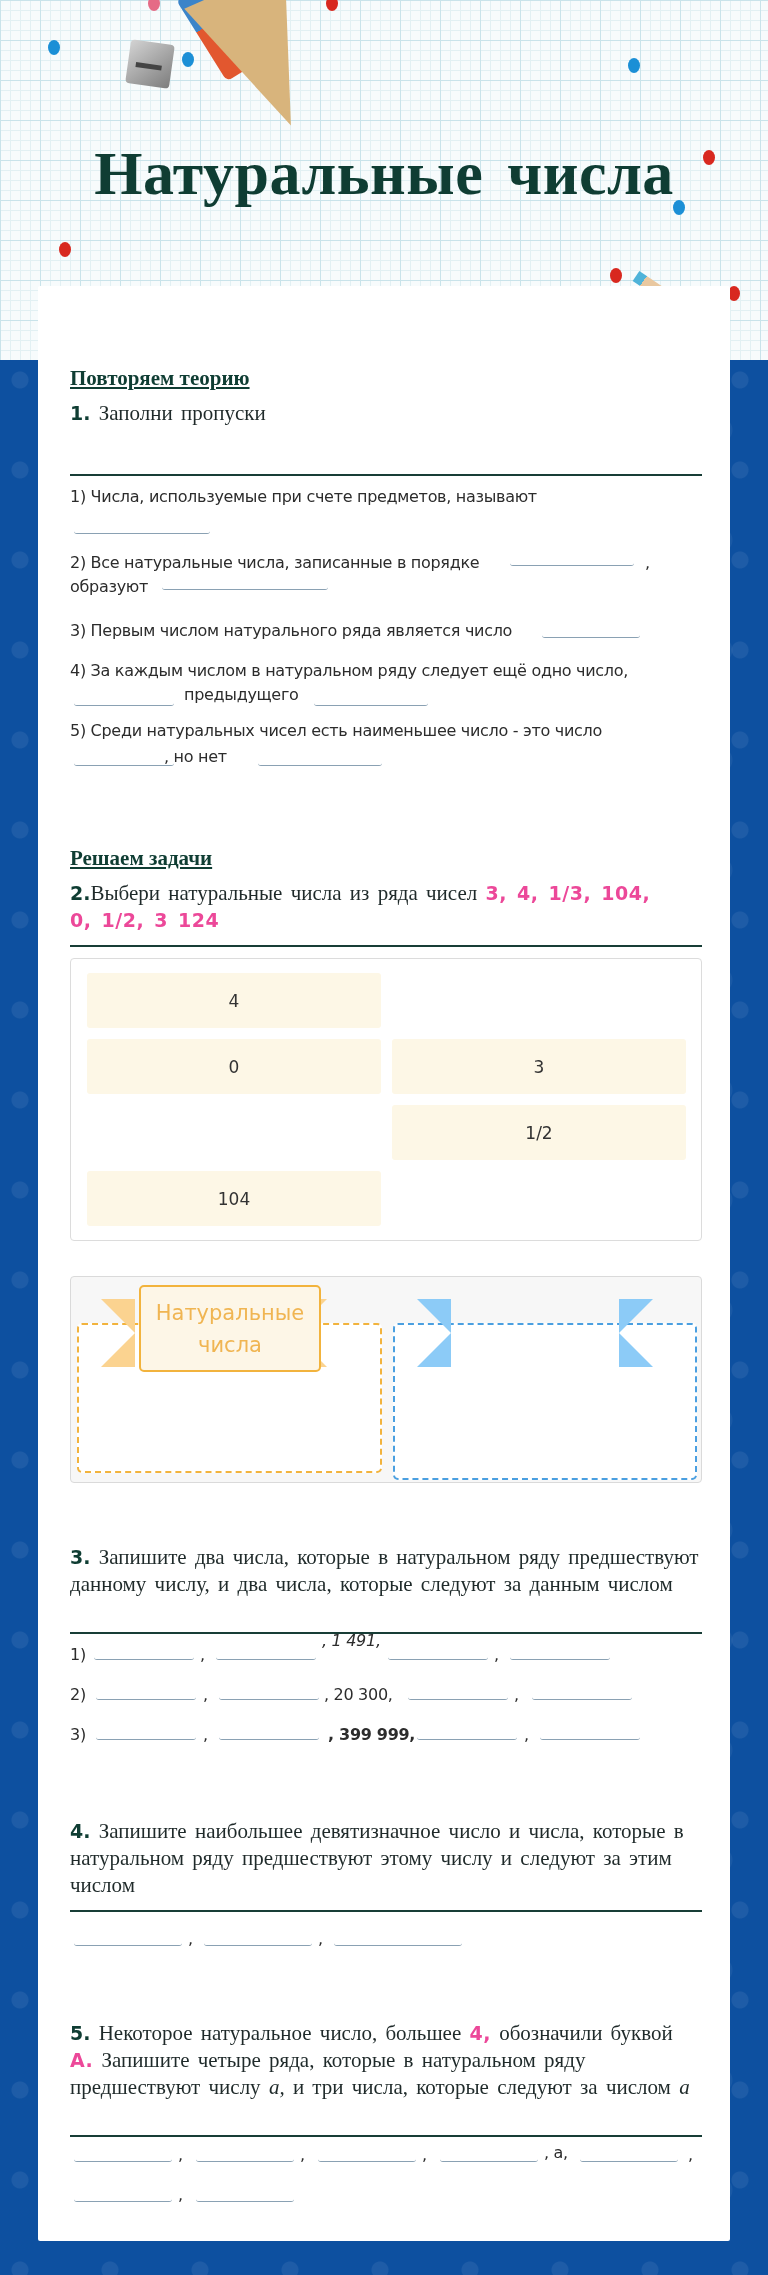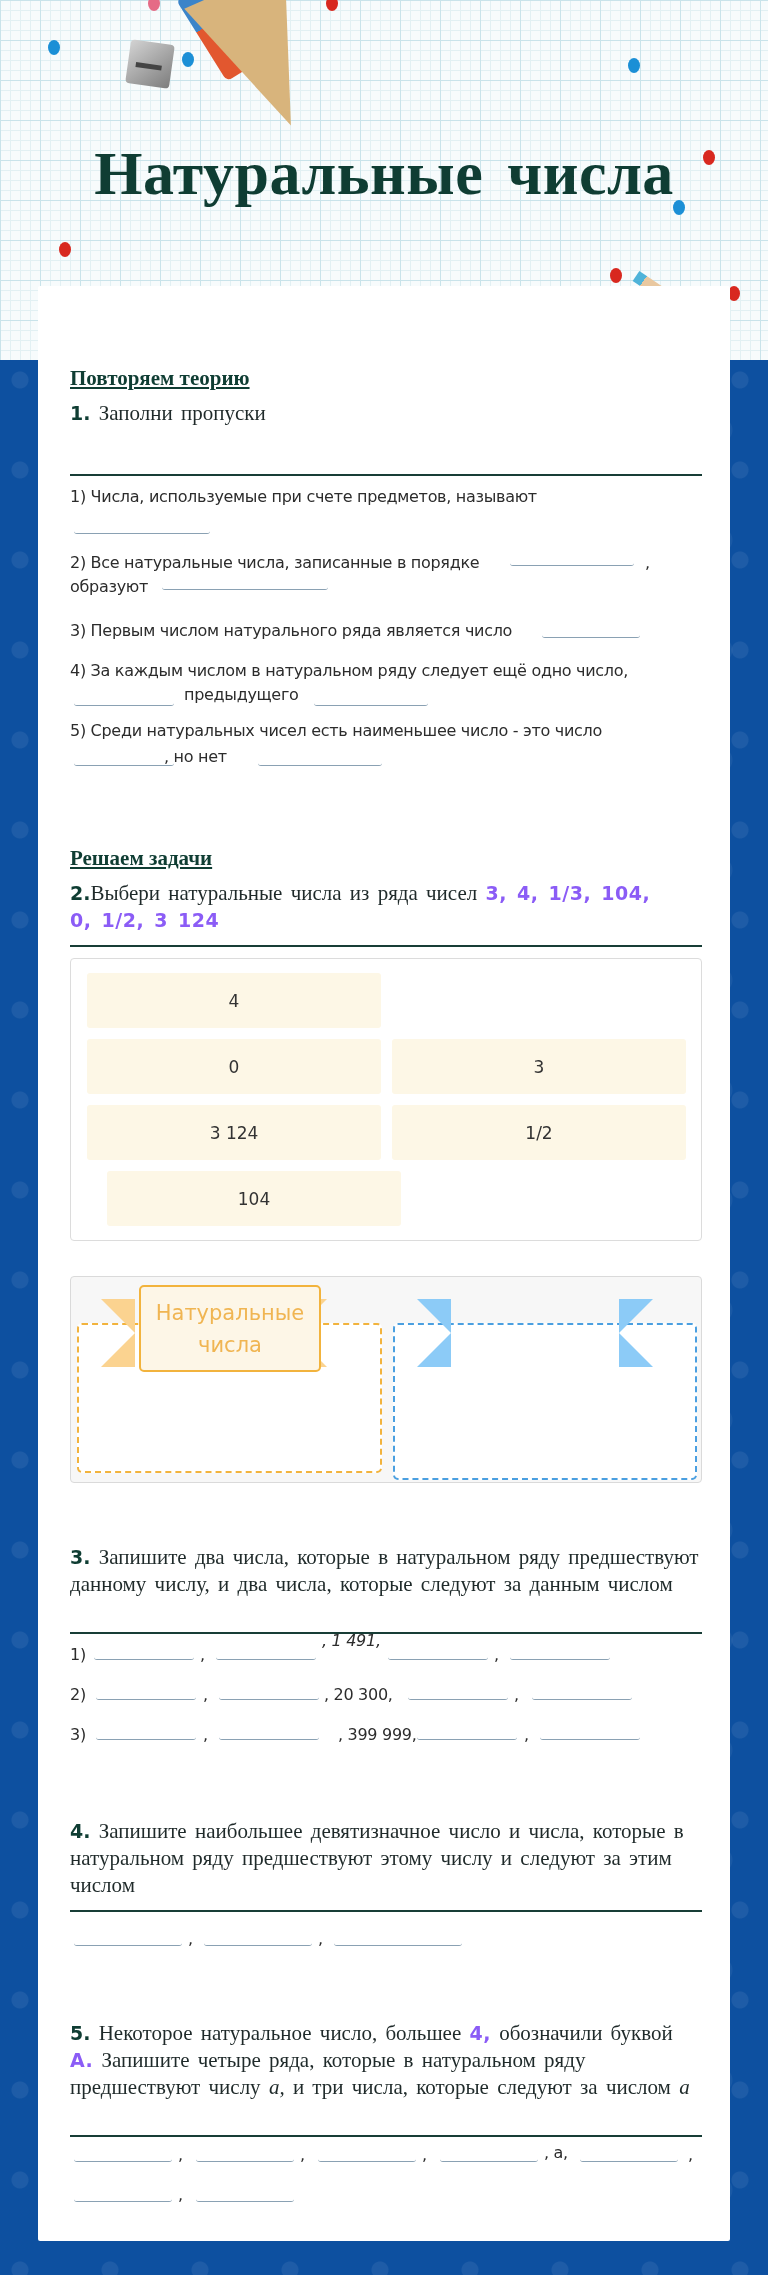--- a/index.html
+++ b/index.html
@@ -76,21 +76,21 @@
     font-family: "Liberation Serif", serif; font-weight: bold;
     font-size: 21px; color: #0f3d33; text-decoration: underline;
     position: absolute; left: 0;
   }
   .task-title {
     position: absolute; left: 0; width: 632px;
     font-family: "Liberation Serif", serif; font-size: 21px; color: #1f2a2a;
     line-height: 27px; word-spacing: 3px;
   }
   .task-title .num { font-family: "DejaVu Sans", sans-serif; font-weight: bold; color: #0f3d33; font-size: 19px; }
-  .task-title .hand { font-family: "DejaVu Sans", sans-serif; font-weight: bold; color: #8b5cf6; font-size: 19px; letter-spacing: 0.5px; }
+  .task-title .hand { font-family: "DejaVu Sans", sans-serif; font-weight: bold; color: #ec4899; font-size: 19px; letter-spacing: 0.5px; }
   .task-title i { font-style: italic; }
   .rule { position: absolute; left: 0; width: 632px; height: 1.5px; background: #183d36; }
 
   .fill-line {
     position: absolute; left: 0; font-size: 16px; color: #2c2c2c; line-height: 22px;
     font-family: "DejaVu Sans", sans-serif; letter-spacing: -0.3px;
   }
   .blank {
     display: inline-block; vertical-align: bottom; height: 14px;
     border-bottom: 1.5px solid #8aa1b3; border-radius: 0 0 3px 3px;
@@ -192,23 +192,22 @@
       <span class="num">2.</span><span>Выбери натуральные числа из ряда чисел</span>
       <span class="hand">3, 4, 1/3, 104,</span><br>
       <span class="hand">0, 1/2, 3 124</span>
     </div>
     <div class="rule" style="top:659px;"></div>
 
     <div class="choices">
       <div class="chip" style="left:16px;top:14px;">4</div>
       <div class="chip" style="left:16px;top:80px;">0</div>
       <div class="chip" style="left:321px;top:80px;">3</div>
-      <div class="chip" style="left:16px;top:146px;">3 124</div>
       <div class="chip" style="left:321px;top:146px;">1/2</div>
-      <div class="chip" style="left:16px;top:212px;margin-left:20px;">104</div>
+      <div class="chip" style="left:16px;top:212px;">104</div>
     </div>
 
     <div class="sort-box">
 
       <div class="drop-zone" style="left:6px;top:46px;width:305px;height:150px;border-color:#f2b33d;"></div>
       <div class="ribbon-tail" style="left:30px;top:22px;border-top:34px solid #fbd390;border-bottom:34px solid #fbd390;border-left:34px solid transparent;"></div>
       <div class="ribbon-tail" style="left:222px;top:22px;border-top:34px solid #fbd390;border-bottom:34px solid #fbd390;border-right:34px solid transparent;"></div>
       <div class="label-box" style="left:68px;top:8px;width:182px;height:87px;border-color:#f2b33d;background:#fdf6e7;color:#f0b552;">Натуральные числа</div>
 
       <div class="drop-zone" style="left:322px;top:46px;width:304px;height:157px;border-color:#4a9fe0;"></div>
@@ -237,21 +236,21 @@
     <span class="blank abs" style="left:149px;top:1400px;width:100px;"></span>
     <span class="fill-line" style="left:254px;top:1398px;">, 20 300,</span>
     <span class="blank abs" style="left:338px;top:1400px;width:100px;"></span>
     <span class="fill-line" style="left:444px;top:1398px;">,</span>
     <span class="blank abs" style="left:462px;top:1400px;width:100px;"></span>
 
     <span class="fill-line" style="top:1438px;">3)</span>
     <span class="blank abs" style="left:26px;top:1440px;width:100px;"></span>
     <span class="fill-line" style="left:133px;top:1438px;">,</span>
     <span class="blank abs" style="left:149px;top:1440px;width:100px;"></span>
-    <span class="fill-line" style="left:268px;top:1438px;">, 399 999,</span>
+    <span class="fill-line" style="left:258px;top:1438px;font-weight:bold;">, 399 999,</span>
     <span class="blank abs" style="left:347px;top:1440px;width:100px;"></span>
     <span class="fill-line" style="left:454px;top:1438px;">,</span>
     <span class="blank abs" style="left:470px;top:1440px;width:100px;"></span>
 
     <div class="task-title" style="top:1532px;">
       <span class="num">4.</span>
       <span>Запишите наибольшее девятизначное число и числа, которые в натуральном ряду предшествуют этому числу и следуют за этим числом</span>
     </div>
     <div class="rule" style="top:1624px;"></div>
     <span class="blank abs" style="left:4px;top:1646px;width:108px;"></span>

